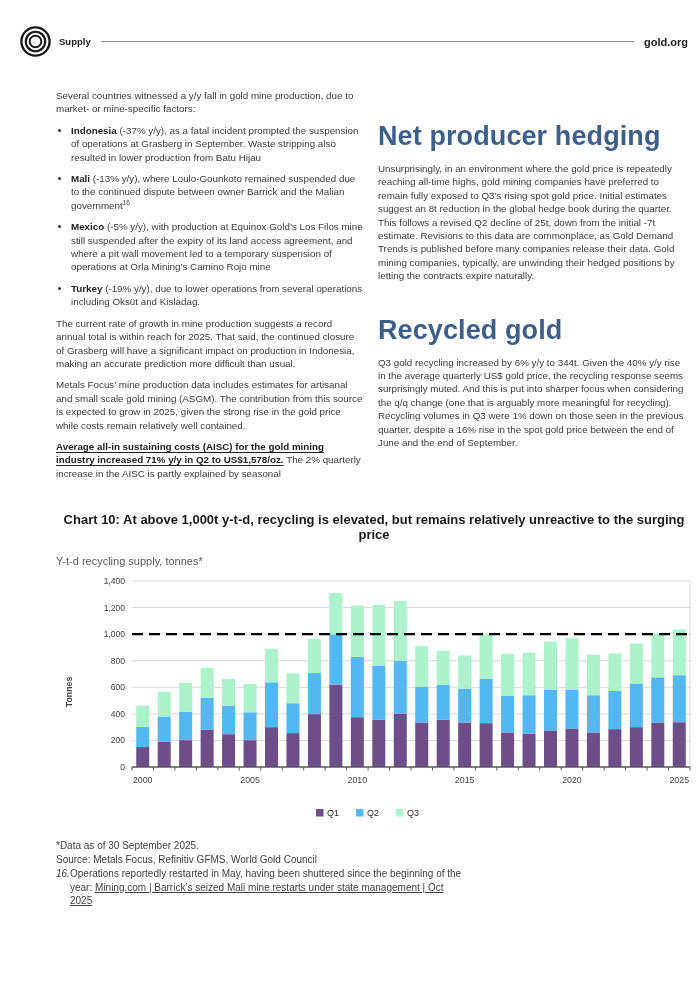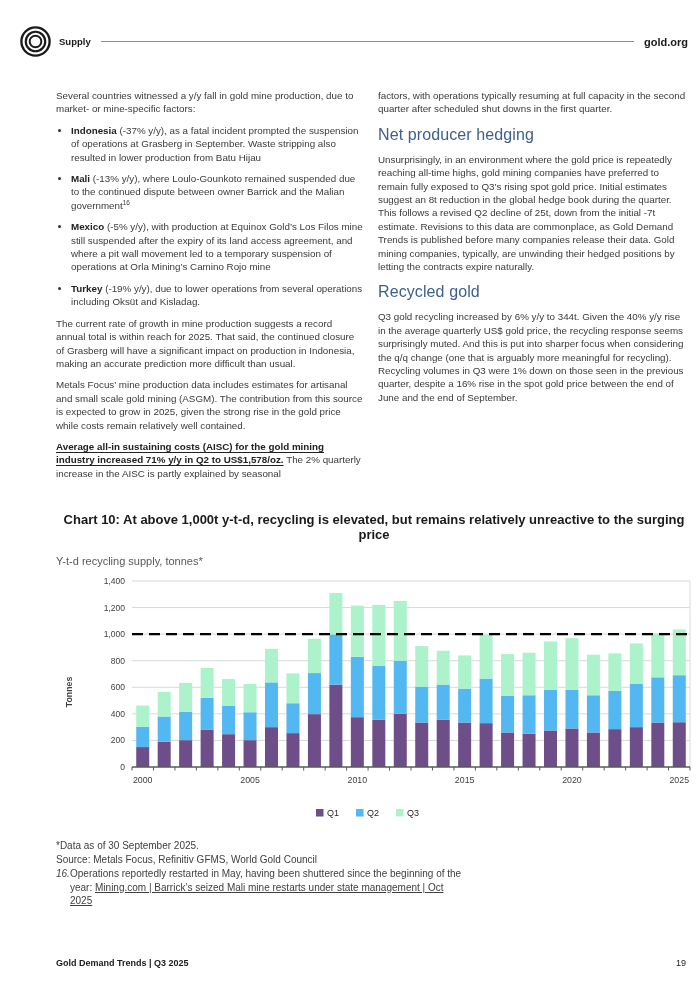--- a/index.html
+++ b/index.html
@@ -24,22 +24,22 @@
   .columns { display: flex; gap: 14px; margin: 30px 12px 0 56px; }
   .col { width: 308px; font-size: 9.8px; line-height: 1.37; }
   .col p { margin: 0 0 8px 0; }
   .bold { font-weight: bold; color: #222; }
   ul.bullets { list-style: disc; padding-left: 15px; margin: 2px 0 2px 0; }
   ul.bullets li { margin-bottom: 8px; }
   ul.bullets li::marker { color: #333; }
   sup { font-size: 6.5px; vertical-align: super; line-height: 0; }
   .bold-underline { font-weight: bold; color: #222; text-decoration: underline; text-underline-offset: 1.5px; }
   h2.section-heading {
-    font-size: 16px; font-weight: 400; color: #3e5e8c;
-    margin: 6px 0 7px 0; letter-spacing: 0.1px;
+    font-size: 27px; font-weight: 700; color: #3e5e8c;
+    margin: 29px 0 7px 0; letter-spacing: 0.1px;
   }
 
   
   .chart-block { margin: 24px 8px 0 56px; }
   .chart-title { font-size: 13px; font-weight: bold; color: #1a1a1a; text-align: center; }
   .chart-subtitle { font-size: 11px; color: #595959; margin-top: 13px; }
   .chart-svg-wrap { margin-top: 4px; width: 640px; }
 
   
   .footnotes { margin: 12px 0 0 56px; width: 410px; font-size: 10px; line-height: 1.38; color: #404040; }
@@ -78,21 +78,20 @@
         <li><span class="bold">Mali</span><span> (-13% y/y), where Loulo-Gounkoto remained suspended due to the continued dispute between owner Barrick and the Malian government</span><sup>16</sup></li>
         <li><span class="bold">Mexico</span><span> (-5% y/y), with production at Equinox Gold’s Los Filos mine still suspended after the expiry of its land access agreement, and where a pit wall movement led to a temporary suspension of operations at Orla Mining’s Camino Rojo mine</span></li>
         <li><span class="bold">Turkey</span><span> (-19% y/y), due to lower operations from several operations including Oksüt and Kisladag.</span></li>
       </ul>
       <p>The current rate of growth in mine production suggests a record annual total is within reach for 2025. That said, the continued closure of Grasberg will have a significant impact on production in Indonesia, making an accurate prediction more difficult than usual.</p>
       <p>Metals Focus’ mine production data includes estimates for artisanal and small scale gold mining (ASGM). The contribution from this source is expected to grow in 2025, given the strong rise in the gold price while costs remain relatively well contained.</p>
       <p><span class="bold-underline">Average all-in sustaining costs (AISC) for the gold mining industry increased 71% y/y in Q2 to US$1,578/oz.</span><span> The 2% quarterly increase in the AISC is partly explained by seasonal</span></p>
     </div>
 
     <div class="col">
-      <p>factors, with operations typically resuming at full capacity in the second quarter after scheduled shut downs in the first quarter.</p>
       <h2 class="section-heading">Net producer hedging</h2>
       <p>Unsurprisingly, in an environment where the gold price is repeatedly reaching all-time highs, gold mining companies have preferred to remain fully exposed to Q3’s rising spot gold price. Initial estimates suggest an 8t reduction in the global hedge book during the quarter. This follows a revised Q2 decline of 25t, down from the initial -7t estimate. Revisions to this data are commonplace, as Gold Demand Trends is published before many companies release their data. Gold mining companies, typically, are unwinding their hedged positions by letting the contracts expire naturally.</p>
       <h2 class="section-heading">Recycled gold</h2>
       <p>Q3 gold recycling increased by 6% y/y to 344t. Given the 40% y/y rise in the average quarterly US$ gold price, the recycling response seems surprisingly muted. And this is put into sharper focus when considering the q/q change (one that is arguably more meaningful for recycling). Recycling volumes in Q3 were 1% down on those seen in the previous quarter, despite a 16% rise in the spot gold price between the end of June and the end of September.</p>
     </div>
   </div>
 
   <div class="chart-block">
     <div class="chart-title">Chart 10: At above 1,000t y-t-d, recycling is elevated, but remains relatively unreactive to the surging price</div>
     <div class="chart-subtitle">Y-t-d recycling supply, tonnes*</div>
@@ -238,18 +237,14 @@
 
   <div class="footnotes">
     <div>*Data as of 30 September 2025.</div>
     <div>Source: Metals Focus, Refinitiv GFMS, World Gold Council</div>
     <div class="footnote-16">
       <span class="fn-num">16.</span>
       <span><span>Operations reportedly restarted in May, having been shuttered since the beginning of the year: </span><a class="fn-link" href="#">Mining.com | Barrick’s seized Mali mine restarts under state management | Oct 2025</a></span>
     </div>
   </div>
 
-  <div class="footer">
-    <span class="doc-title">Gold Demand Trends | Q3 2025</span>
-    <span class="page-num">19</span>
-  </div>
 
 </div>
 
 </body></html>

